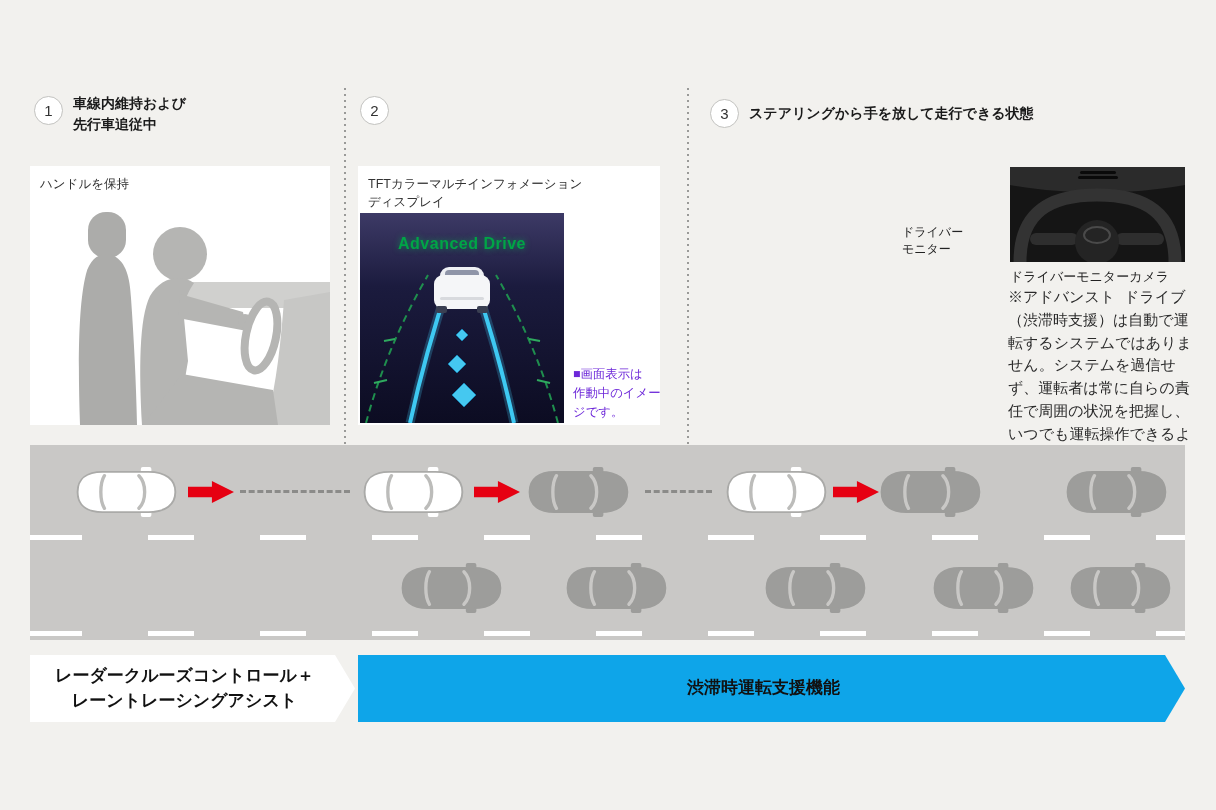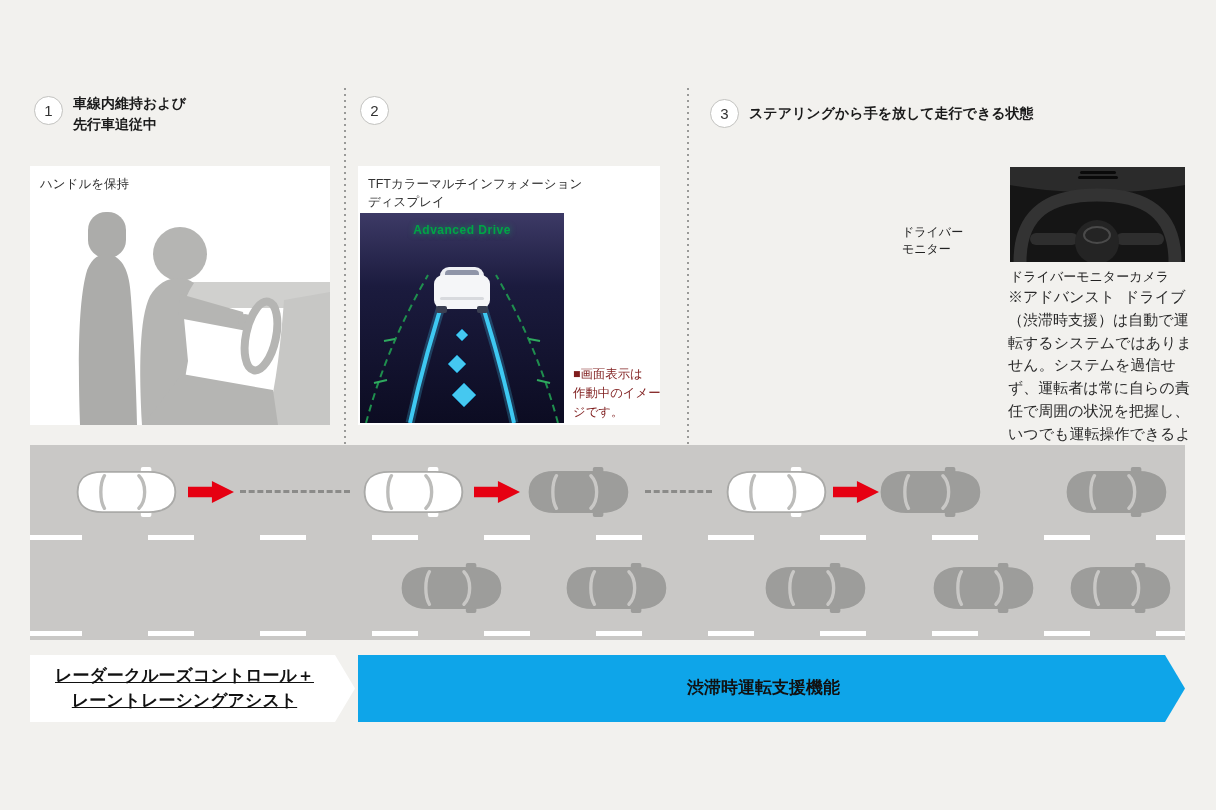--- a/index.html
+++ b/index.html
@@ -19,24 +19,24 @@
        background-image:repeating-linear-gradient(180deg,#9a9a98 0 2px,transparent 2px 6px);}
 
   
   .panel{position:absolute;background:#fff;}
   .panel-label{position:absolute;left:10px;top:9px;font-size:12.5px;color:#333;line-height:1.45;z-index:3;}
   .panel svg.fill{position:absolute;left:0;top:0;}
 
   
   .display{position:absolute;left:2px;top:47px;width:204px;height:210px;}
   .display svg{position:absolute;inset:0;}
-  .display-title{position:absolute;top:10px;left:0;width:100%;text-align:center;
-                 font-size:12px;font-weight:bold;color:#00a546;letter-spacing:.5px;
+  .display-title{position:absolute;top:22px;left:0;width:100%;text-align:center;
+                 font-size:16px;font-weight:bold;color:#00a546;letter-spacing:.5px;
                  text-shadow:0 0 6px rgba(0,200,90,.55);}
-  .note{position:absolute;left:573px;top:365px;width:94px;font-size:12.4px;line-height:1.55;color:#7f1d1d;}
+  .note{position:absolute;left:573px;top:365px;width:94px;font-size:12.4px;line-height:1.55;color:#6d28d9;}
 
   
   .callout{position:absolute;left:902px;top:224px;font-size:12px;line-height:1.45;color:#222;z-index:3;}
 
   
   .camera-photo{position:absolute;left:1010px;top:167px;width:175px;height:95px;}
   .camera-caption{position:absolute;left:1010px;top:268px;font-size:13px;color:#222;}
   .disclaimer{position:absolute;left:1008px;top:288px;width:184px;font-size:15px;
               line-height:1.52;color:#2b2b2b;font-family:Liberation Mono, monospace;}
 
@@ -51,21 +51,21 @@
   .arrow{position:absolute;width:46px;height:22px;background:#e60012;
          clip-path:polygon(0 26%,52% 26%,52% 0,100% 50%,52% 100%,52% 74%,0 74%);}
   .conn{position:absolute;height:0;border-top:3px dashed #8b8b89;}
 
   
   .banner{position:absolute;top:655px;height:67px;display:flex;align-items:center;
           justify-content:center;font-weight:bold;font-size:17px;line-height:1.45;
           text-align:center;color:#111;
           clip-path:polygon(0 0,calc(100% - 20px) 0,100% 50%,calc(100% - 20px) 100%,0 100%);}
   .banner span{padding-right:16px;}
-  .banner-left{left:30px;width:325px;background:#ffffff;text-decoration:underline;}
+  .banner-left{left:30px;width:325px;background:#ffffff;}
   .banner-right{left:358px;width:827px;background:#0ea5e9;}
 </style>
 </head>
 <body>
 
 <svg width="0" height="0" style="position:absolute" aria-hidden="true">
   <symbol id="car-top" viewBox="0 0 120 54">
     <rect x="76" y="1" width="11" height="7" rx="2" style="fill:var(--body)"></rect>
     <rect x="76" y="46" width="11" height="7" rx="2" style="fill:var(--body)"></rect>
     <path d="M10 27 C10 13 20 6 36 6 L84 6 C102 6 112 14 112 27 C112 40 102 48 84 48 L36 48 C20 48 10 41 10 27 Z" style="fill:var(--body);stroke:var(--outline);stroke-width:2"></path>

